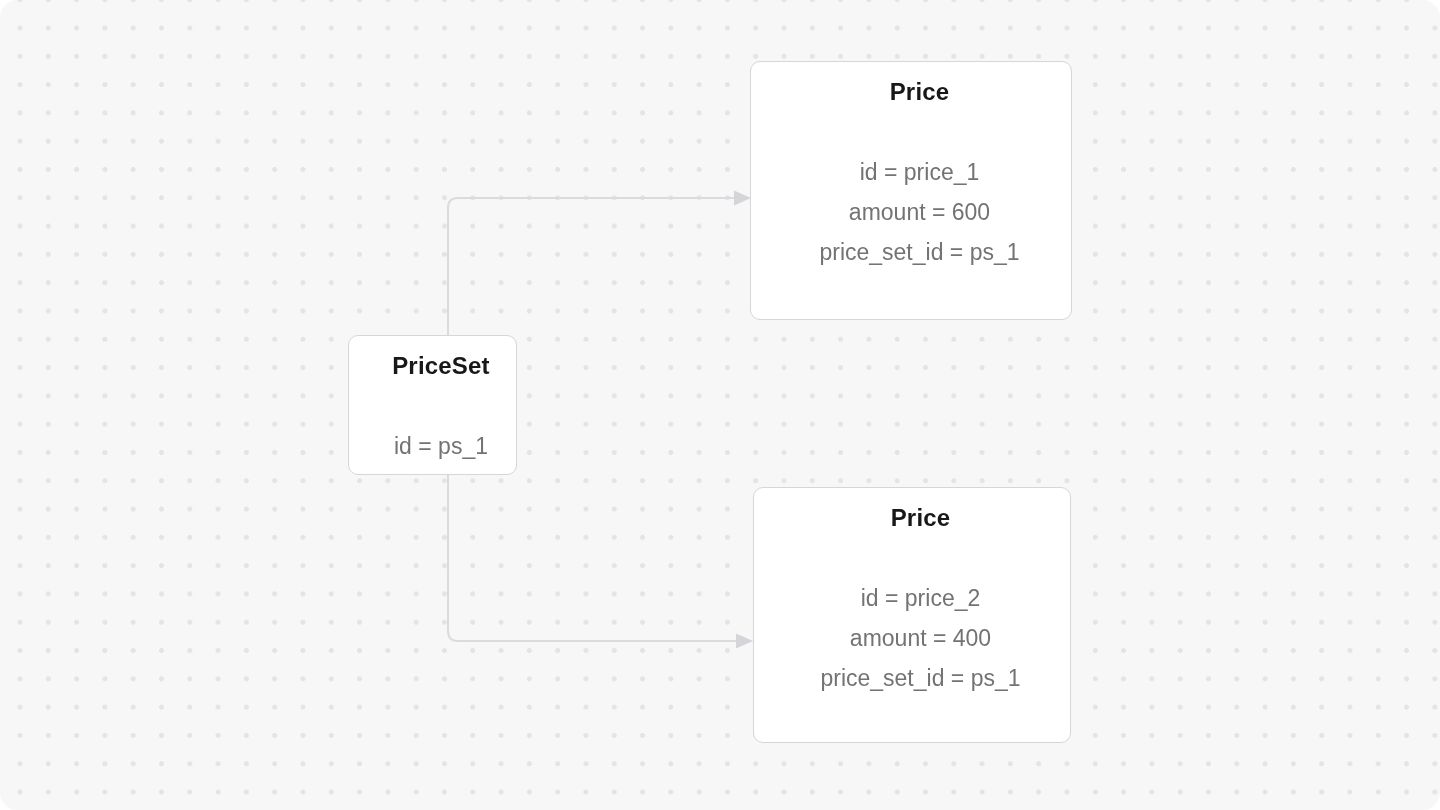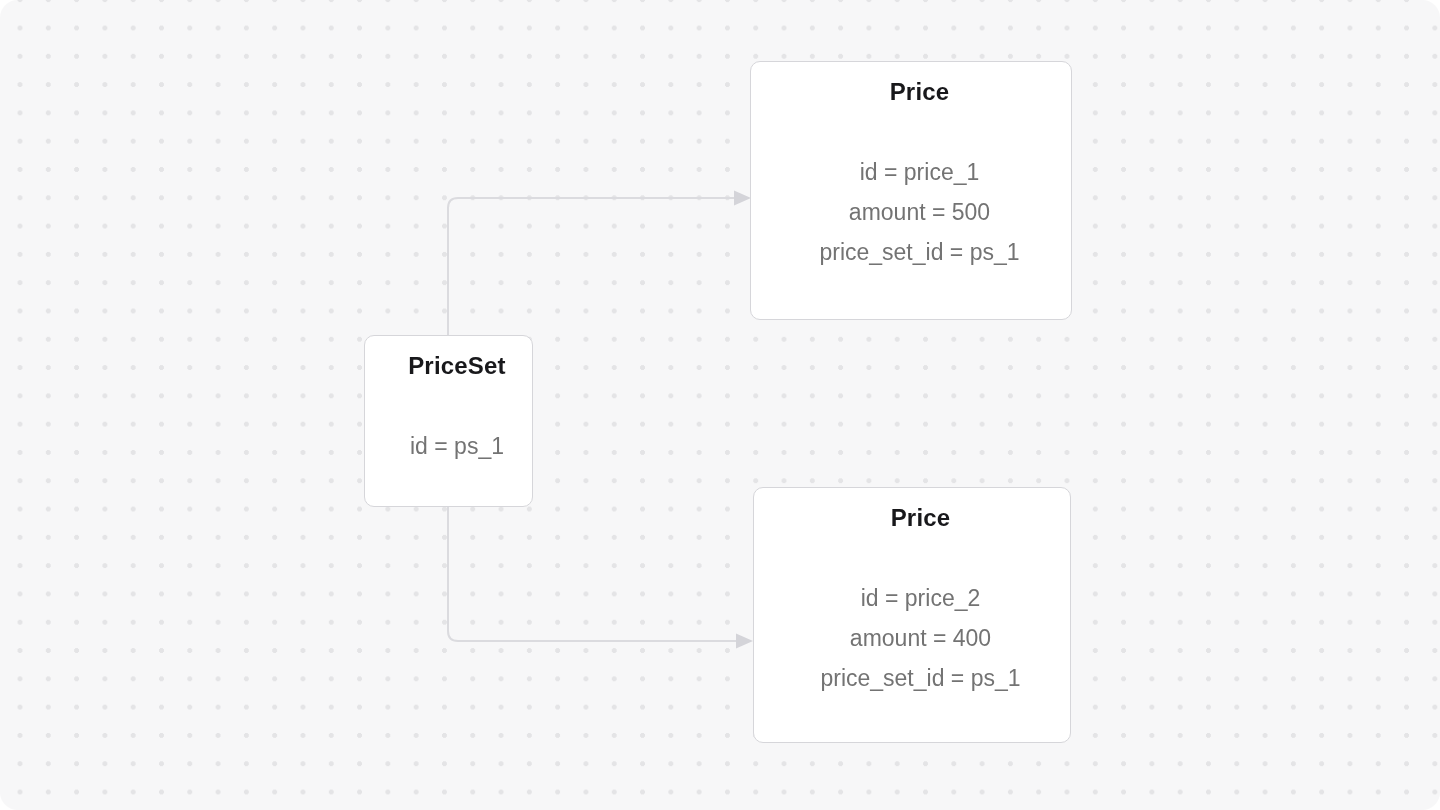--- a/index.html
+++ b/index.html
@@ -54,21 +54,21 @@
   }
   .node-attrs {
     margin-top: 40px; 
   }
   .attr {
     line-height: 40px;
     font-size: 23px;
     font-weight: 400;
     color: #737373;
   }
-  .node-priceset { left: 364px; top: 335px; width: 169px; height: 172px; }
+  .node-priceset { left: 348px; top: 335px; width: 169px; height: 140px; }
   .node-price1   { left: 750px; top: 61px;  width: 322px; height: 259px; }
   .node-price2   { left: 753px; top: 487px; width: 318px; height: 256px; }
 </style>
 </head>
 <body>
 
 <div class="canvas">
 
   <svg class="edges" viewBox="0 0 1440 810" aria-hidden="true">
 
@@ -87,21 +87,21 @@
     <div class="node-title">PriceSet</div>
     <div class="node-attrs">
       <div class="attr">id = ps_1</div>
     </div>
   </div>
 
   <div class="node node-price1">
     <div class="node-title">Price</div>
     <div class="node-attrs">
       <div class="attr">id = price_1</div>
-      <div class="attr">amount = 500</div>
+      <div class="attr">amount = 600</div>
       <div class="attr">price_set_id = ps_1</div>
     </div>
   </div>
 
   <div class="node node-price2">
     <div class="node-title">Price</div>
     <div class="node-attrs">
       <div class="attr">id = price_2</div>
       <div class="attr">amount = 400</div>
       <div class="attr">price_set_id = ps_1</div>

